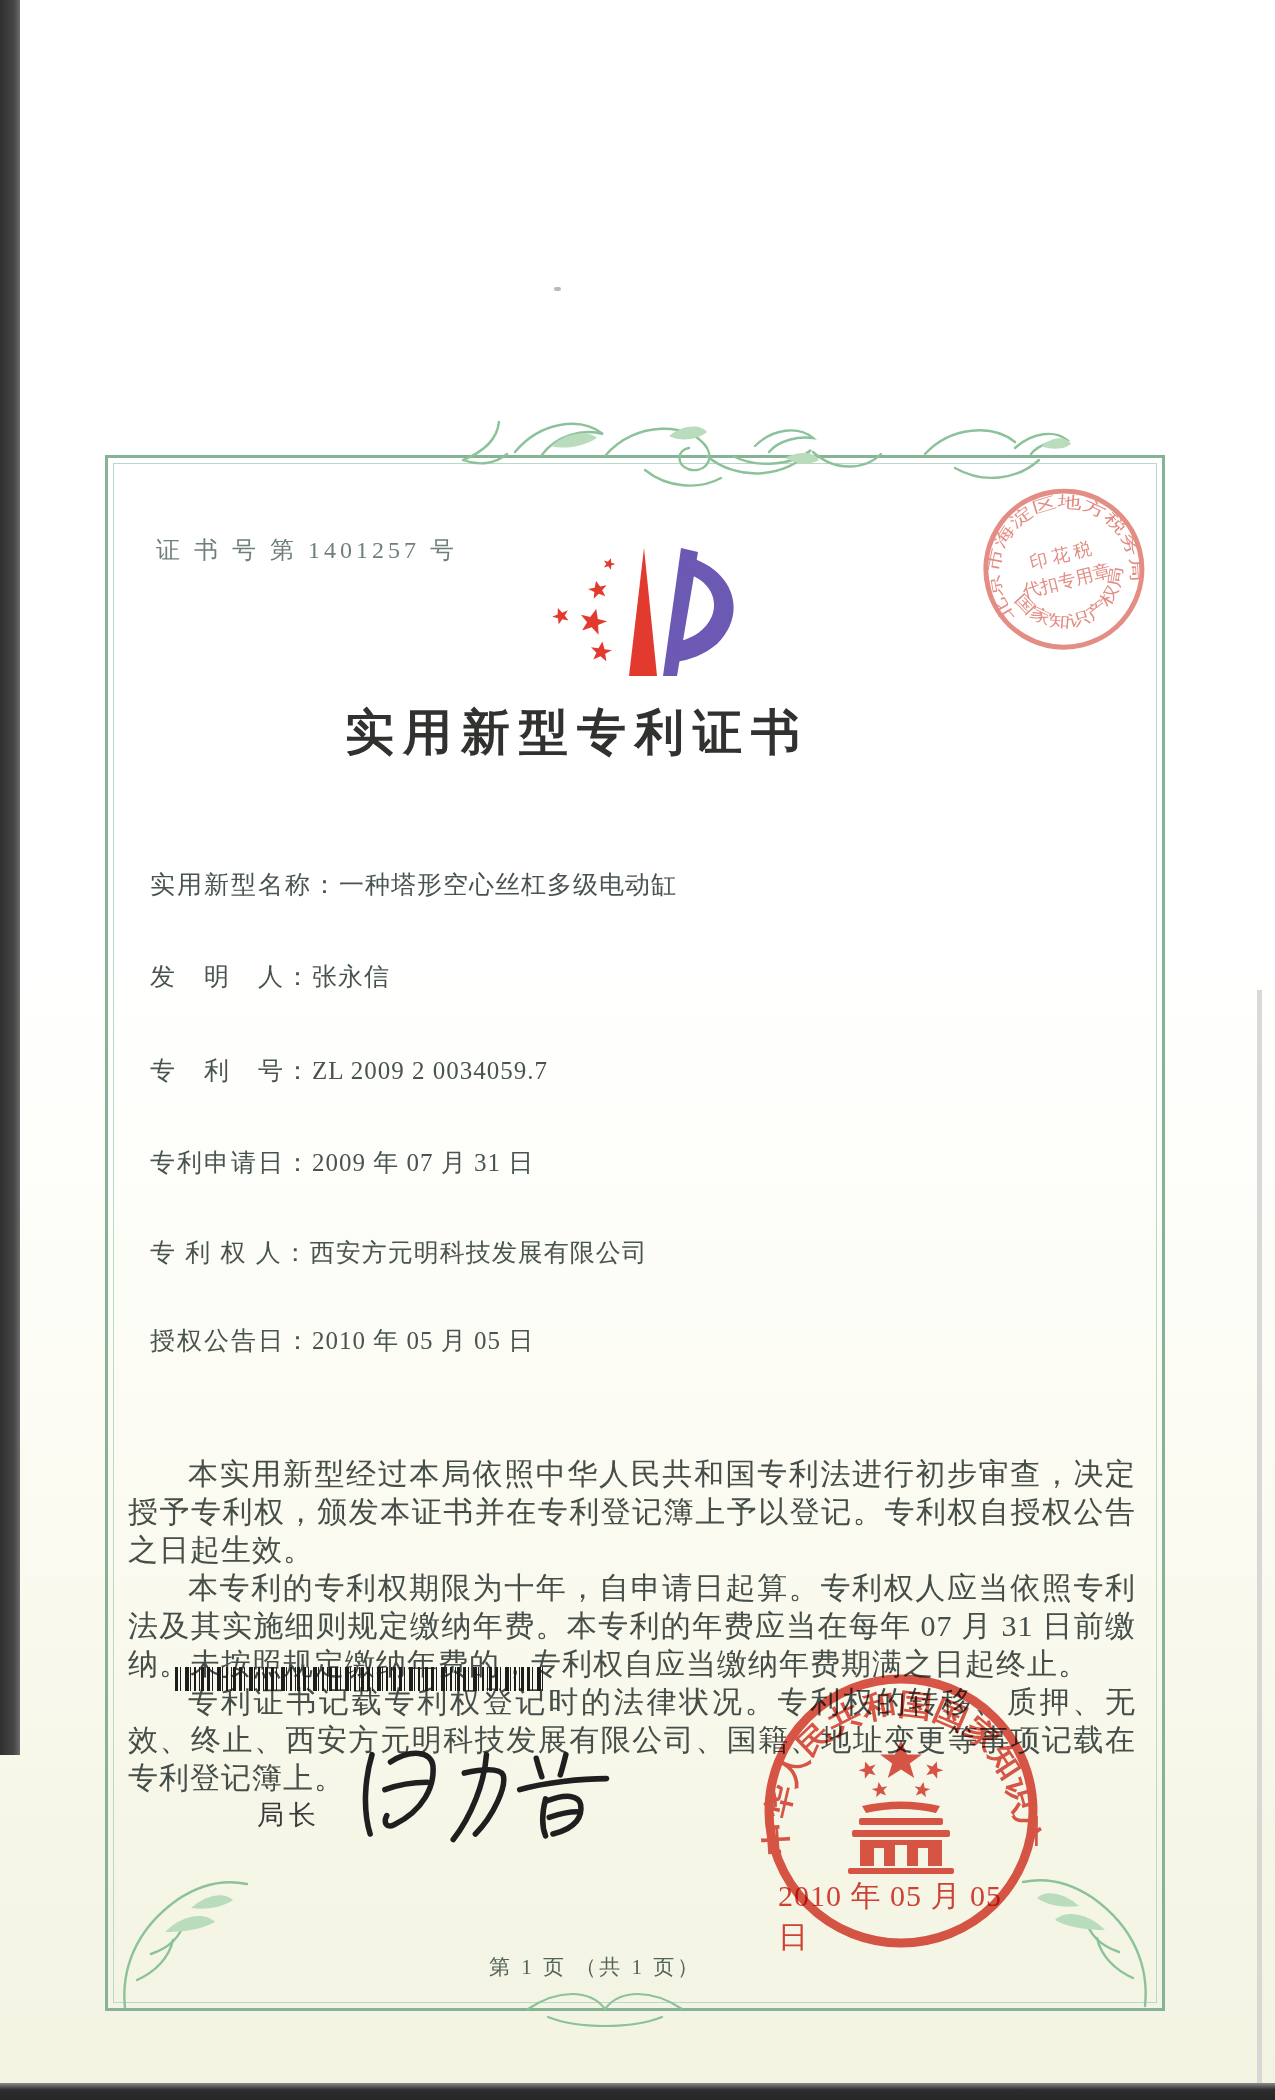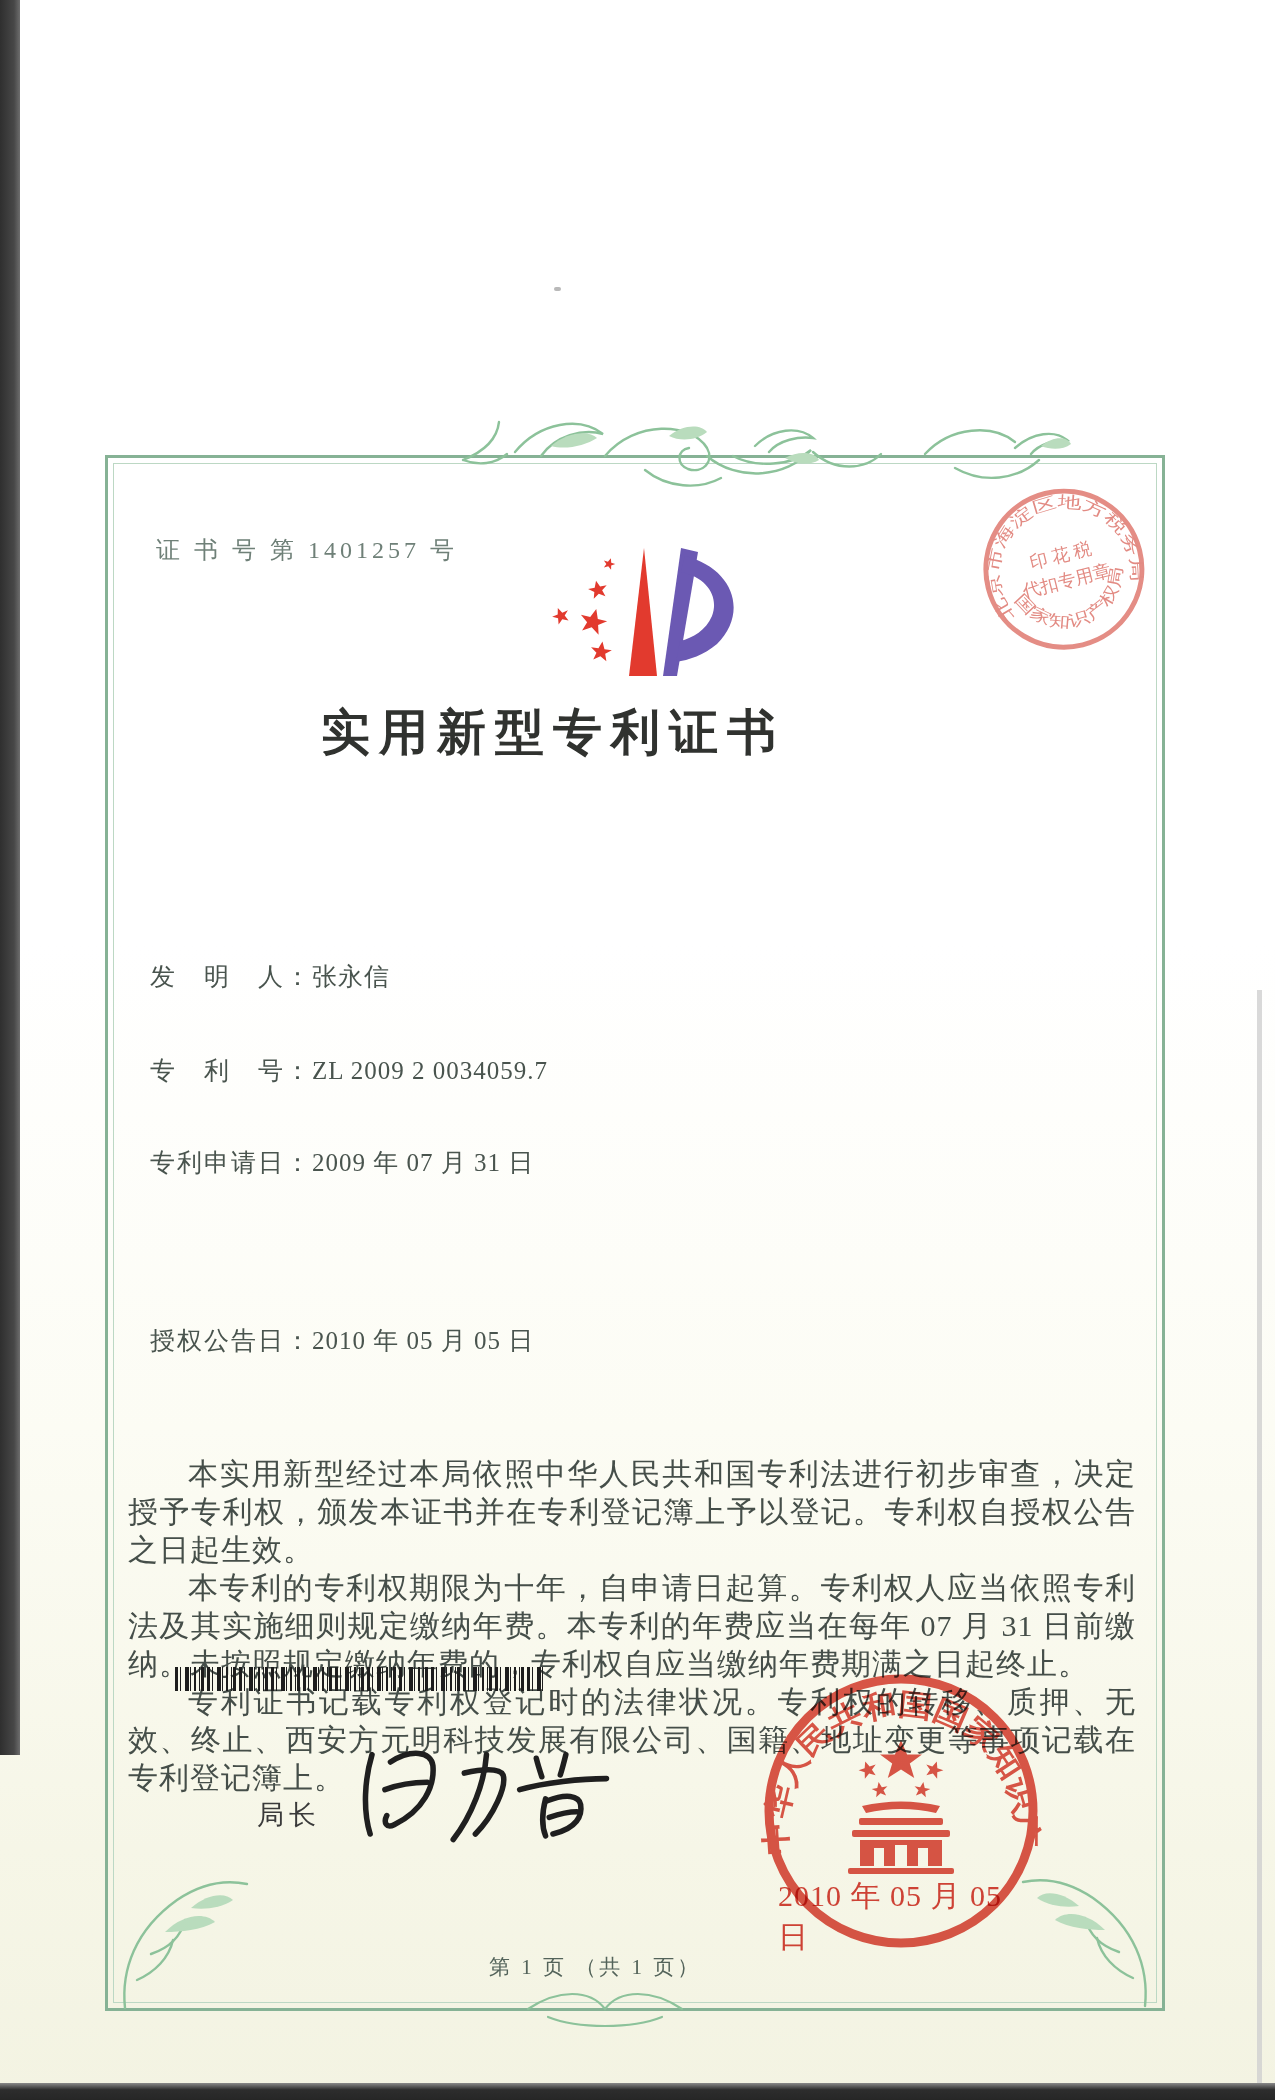--- a/index.html
+++ b/index.html
@@ -14,21 +14,21 @@
   .edge-right{left:1257px;top:990px;width:5px;height:1093px;background:#cfcfcf;opacity:.8;}
   .artifact-dot{left:554px;top:287px;width:7px;height:4px;background:#b9b9b9;border-radius:2px;}
 
   
   .frame{left:105px;top:455px;width:1060px;height:1556px;border:3px solid #86b295;box-sizing:border-box;}
   .frame-inner{position:absolute;inset:5px;border:1px solid #bcd8c4;}
 
   .cert-no{left:148px;top:534px;font-size:24px;letter-spacing:4px;color:#6f8078;margin-left:8px;}
 
   .title{left:105px;top:700px;width:896px;text-align:center;font-size:49px;font-weight:bold;
-         letter-spacing:9px;color:#30322f;}
+         letter-spacing:9px;color:#30322f;padding-left:24px;}
 
   .field{left:150px;width:940px;font-size:25px;color:#49544e;letter-spacing:1px;}
   .field .lbl{letter-spacing:2px;}
 
   .body-text{left:128px;top:1455px;width:1008px;font-size:30px;line-height:38px;color:#454e49;
              text-align:justify;letter-spacing:1px;}
   .body-text p{margin:0;text-indent:2em;}
 
   .barcode{left:175px;top:1667px;width:368px;height:24px;
     background-image:repeating-linear-gradient(90deg,
@@ -130,28 +130,34 @@
       <path d="M94,134 L109,6 L122,134 Z"></path>
     </g>
     <g fill="#6b59b3">
       <path d="M128,134 L146,6 L163,10 L142,134 Z"></path>
       <path d="M150,14 C198,26 214,70 182,102 C169,113 154,118 141,120 L145,99 C158,96 171,88 177,74 C184,55 173,36 146,30 Z"></path>
     </g>
   </svg>
 
   <div class="abs title">实用新型专利证书</div>
 
+  <div class="abs field" style="top:868px;">
+    <span class="lbl">实用新型名称：</span><span>一种塔形空心丝杠多级电动缸</span>
+  </div>
   <div class="abs field" style="top:960px;">
     <span class="lbl">发　明　人：</span><span>张永信</span>
   </div>
   <div class="abs field" style="top:1054px;">
     <span class="lbl">专　利　号：</span><span>ZL 2009 2 0034059.7</span>
   </div>
   <div class="abs field" style="top:1146px;">
     <span class="lbl">专利申请日：</span><span>2009 年 07 月 31 日</span>
+  </div>
+  <div class="abs field" style="top:1236px;">
+    <span class="lbl">专 利 权 人：</span><span>西安方元明科技发展有限公司</span>
   </div>
   <div class="abs field" style="top:1324px;">
     <span class="lbl">授权公告日：</span><span>2010 年 05 月 05 日</span>
   </div>
 
   <div class="abs body-text">
     <p>本实用新型经过本局依照中华人民共和国专利法进行初步审查，决定授予专利权，颁发本证书并在专利登记簿上予以登记。专利权自授权公告之日起生效。</p>
     <p>本专利的专利权期限为十年，自申请日起算。专利权人应当依照专利法及其实施细则规定缴纳年费。本专利的年费应当在每年 07 月 31 日前缴纳。未按照规定缴纳年费的，专利权自应当缴纳年费期满之日起终止。</p>
     <p>专利证书记载专利权登记时的法律状况。专利权的转移、质押、无效、终止、西安方元明科技发展有限公司、国籍、地址变更等事项记载在专利登记簿上。</p>
   </div>

